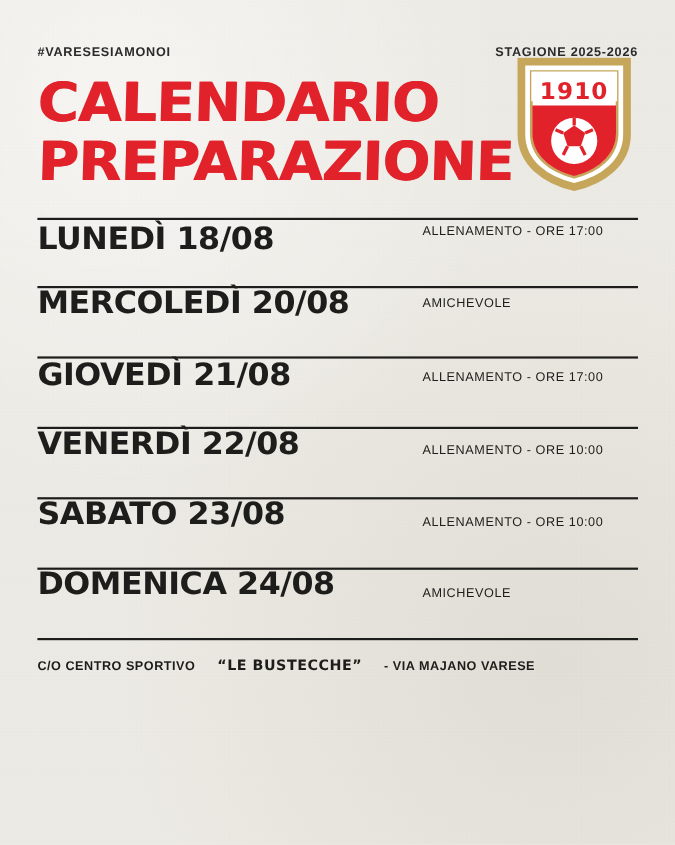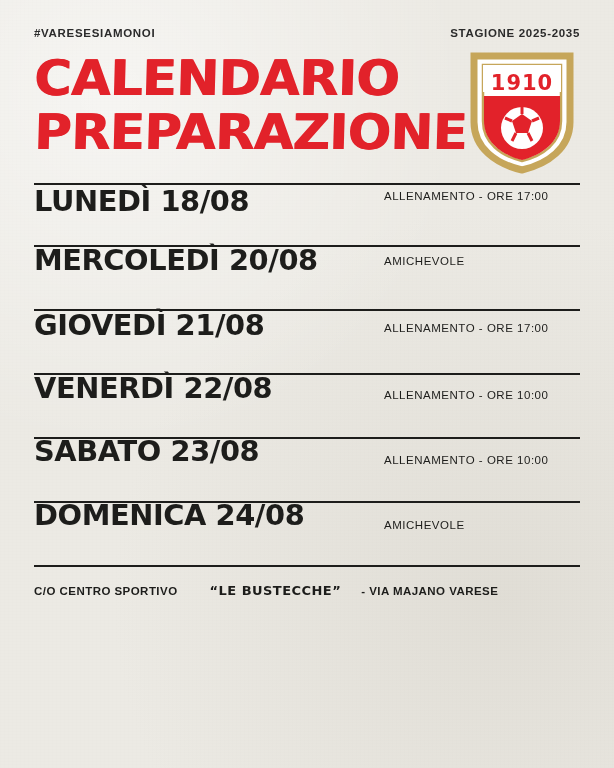--- a/index.html
+++ b/index.html
@@ -9,21 +9,21 @@
     font-family: "Liberation Sans", sans-serif;
     overflow: hidden;
   }
   .poster {
     position: relative;
     width: 614px; height: 768px;
     background:
       radial-gradient(circle at 18% 12%, rgba(255,255,255,0.55) 0%, rgba(255,255,255,0) 42%),
       radial-gradient(circle at 82% 78%, rgba(210,206,196,0.45) 0%, rgba(255,255,255,0) 50%),
       #eceae4;
-    padding: 0 34px;
+    padding: 15px 34px;
   }
   
   .grain {
     position: absolute; inset: 0;
     opacity: .35;
     pointer-events: none;
     background-image:
       repeating-linear-gradient(0deg, rgba(0,0,0,0.012) 0 1px, rgba(255,255,255,0) 1px 3px),
       repeating-linear-gradient(90deg, rgba(0,0,0,0.010) 0 1px, rgba(255,255,255,0) 1px 4px);
   }
@@ -115,33 +115,32 @@
     letter-spacing: .04em;
     color: #1d1d1b;
     font-weight: 700;
     display: flex; gap: 20px; align-items: baseline;
     flex-wrap: wrap;
   }
   .footer .venue {
     font-family: "DejaVu Sans", sans-serif;
     font-weight: 900;
     font-size: 13px;
-    margin-left: 12px;
   }
   .footer .pre, .footer .post { font-weight: 600; }
 </style>
 </head>
 <body>
 
 <div class="poster">
   <div class="grain"></div>
 
   <div class="topbar">
     <span>#VARESESIAMONOI</span>
-    <span>STAGIONE 2025-2035</span>
+    <span>STAGIONE 2025-2026</span>
   </div>
 
   <div class="headline">
     <span class="line">CALENDARIO</span>
     <span class="line">PREPARAZIONE</span>
   </div>
 
   <div class="crest">
     <svg viewBox="0 0 104 122" width="104" height="122" aria-hidden="true">
       <path d="M4 4 H100 V70 C100 96 78 112 52 118 C26 112 4 96 4 70 Z" fill="#ffffff" stroke="#c6a65a" stroke-width="7"></path>

